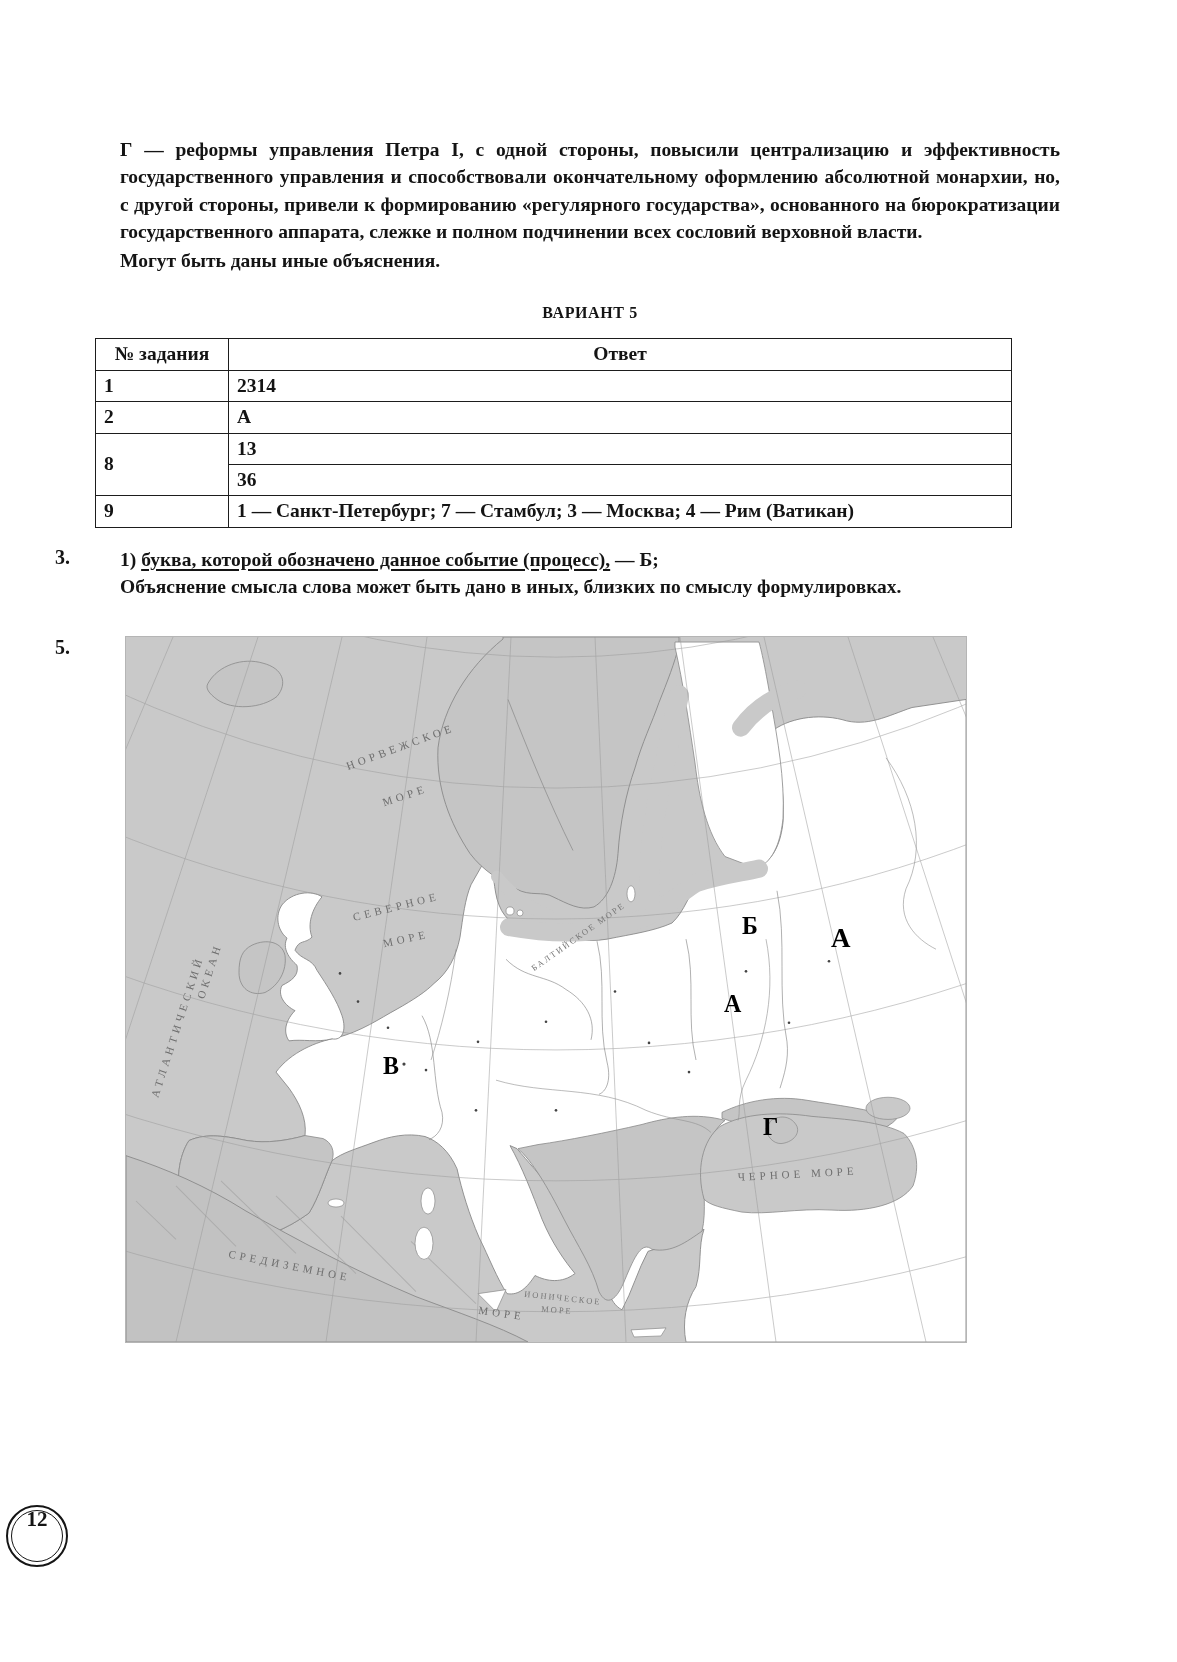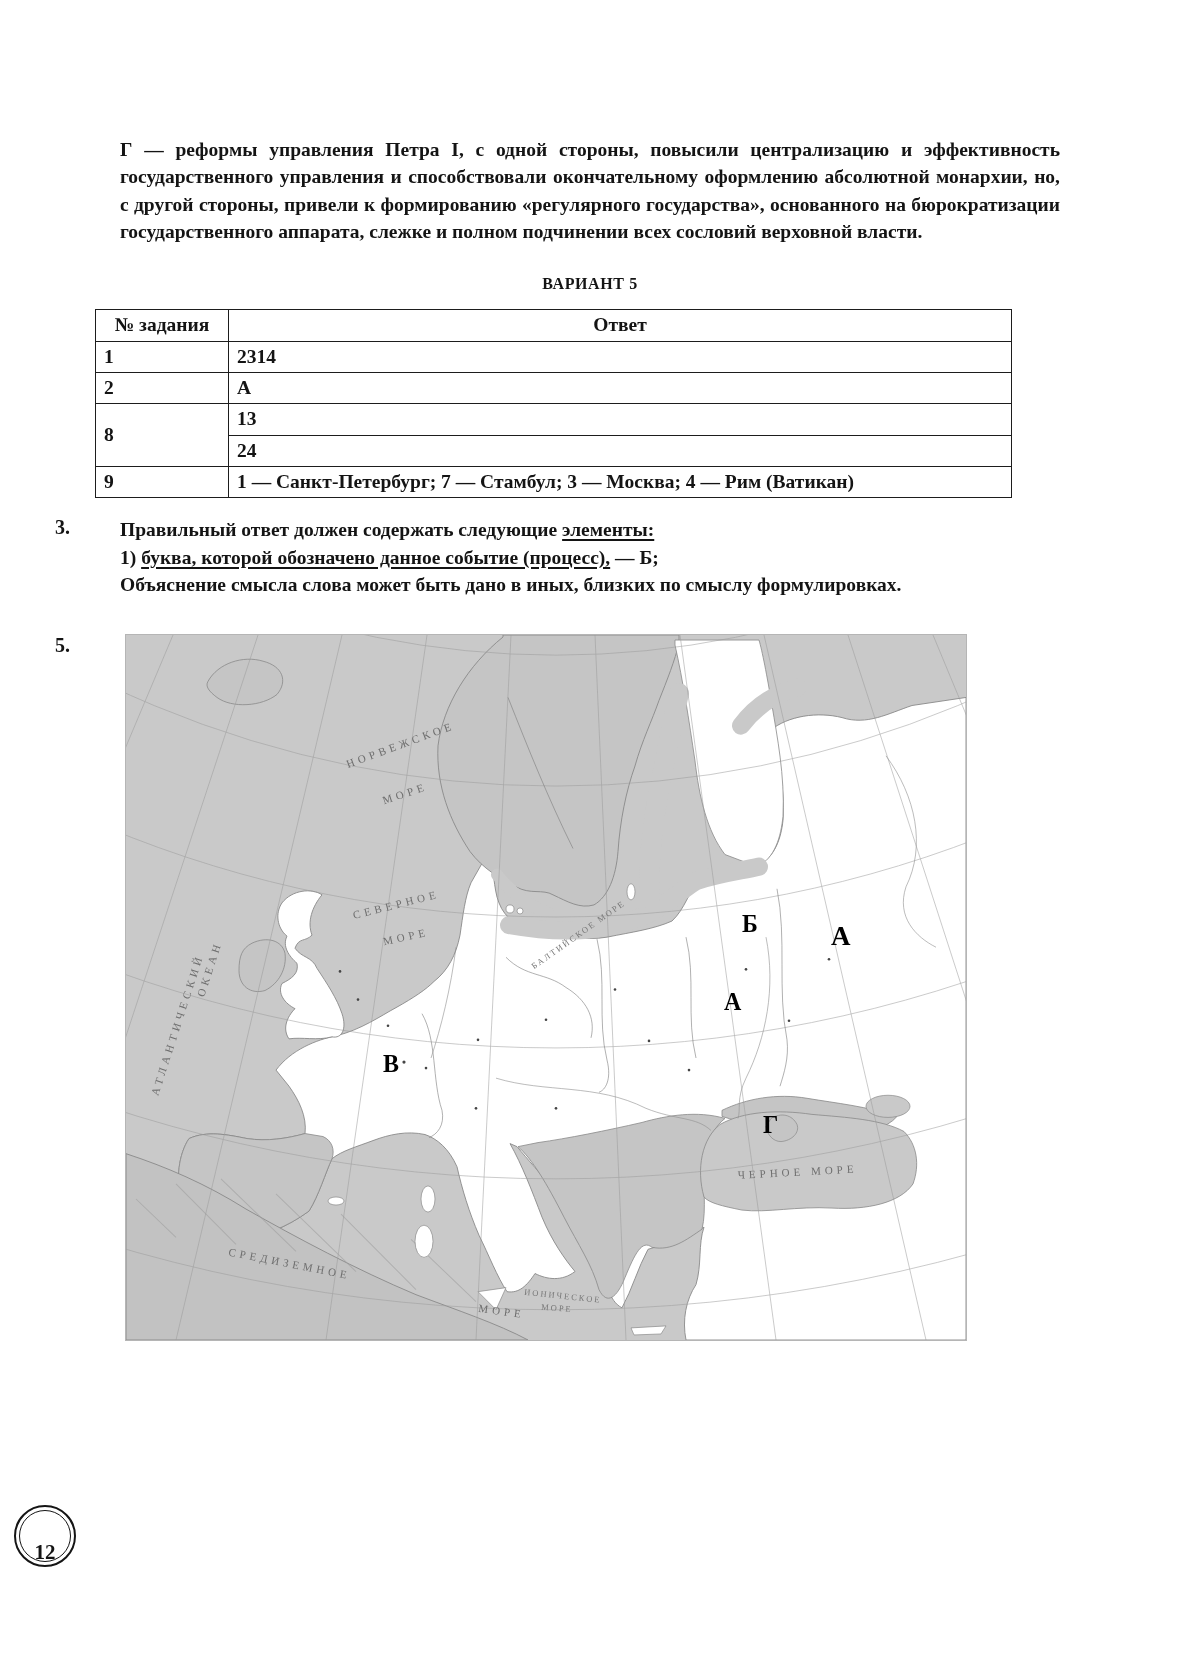--- a/index.html
+++ b/index.html
@@ -14,37 +14,38 @@
   table.answers th, table.answers td{border:1.6px solid #1d1d1d;padding:3px 8px;vertical-align:middle;line-height:1.25;}
   table.answers th{font-weight:700;}
   td.task-top{vertical-align:top;}
   td.no-bottom{border-bottom:none;}
   td.no-top{border-top:none;}
   .task{position:relative;margin-top:18px;}
   .task-number{position:absolute;left:-65px;top:0;font-size:20px;}
   .task p{font-size:19.5px;line-height:1.40;text-align:justify;margin:0;}
   .u{text-decoration:underline;text-decoration-thickness:1.5px;text-underline-offset:3px;}
   .map-wrap{margin:12px 0 0 5px;width:840px;border:1px solid #b5b5b5;line-height:0;}
-  .page-circle{position:absolute;left:14px;top:1461px;width:58px;height:58px;border:2.5px solid #151515;border-radius:50%;
-               display:flex;align-items:flex-end;justify-content:center;}
+  .page-circle{position:absolute;left:6px;top:1461px;width:58px;height:58px;border:2.5px solid #151515;border-radius:50%;
+               display:flex;align-items:flex-start;justify-content:center;}
   .page-circle::before{content:"";position:absolute;inset:3px;border:1.5px solid #151515;border-radius:50%;}
   .page-circle span{font-size:21px;font-weight:700;}
   text.sea{font-family:"Liberation Serif","DejaVu Serif",serif;fill:#6e6e6e;font-size:11px;letter-spacing:4px;font-weight:400;}
   text.sea-sm{font-family:"Liberation Serif","DejaVu Serif",serif;fill:#777777;font-size:8.5px;letter-spacing:2px;font-weight:400;}
   text.mark{font-family:"Liberation Serif","DejaVu Serif",serif;fill:#000;font-size:24px;font-weight:700;}
   text.mark-big{font-family:"Liberation Serif","DejaVu Serif",serif;fill:#000;font-size:27px;font-weight:700;}
 </style>
 </head>
 <body>
 
 <div class="page">
   <div class="content">
 
     <div class="text-block">
       <p class="main">Г — реформы управления Петра I, с одной стороны, повысили централизацию и эффективность государственного управления и способствовали окончательному оформлению абсолютной монархии, но, с другой стороны, привели к формированию «регулярного государства», основанного на бюрократизации государственного аппарата, слежке и полном подчинении всех сословий верховной власти.</p>
+      <p class="note">Могут быть даны иные объяснения.</p>
       <div class="variant-title">ВАРИАНТ 5</div>
     </div>
 
     <table class="answers">
       <colgroup>
           <col style="width:133px">
           <col>
         </colgroup>
       <tbody>
           <tr>
@@ -57,32 +58,31 @@
       </tr>
       <tr>
         <td>2</td>
         <td>А</td>
       </tr>
       <tr>
         <td class="task-top" rowspan="2">8</td>
         <td class="no-bottom">13</td>
       </tr>
       <tr>
-        <td class="no-top">24</td>
+        <td class="no-top">36</td>
       </tr>
       <tr>
         <td>9</td>
         <td>1 — Санкт-Петербург; 7 — Стамбул; 3 — Москва; 4 — Рим (Ватикан)</td>
       </tr>
     </tbody>
       </table>
 
     <div class="text-block task">
       <div class="task-number">3.</div>
-      <p><span>Правильный ответ должен содержать следующие </span><span class="u">элементы:</span></p>
       <p><span>1) </span><span class="u">буква, которой обозначено данное событие (процесс),</span><span> — Б;</span></p>
       <p>Объяснение смысла слова может быть дано в иных, близких по смыслу формулировках.</p>
     </div>
 
     <div class="text-block task" style="margin-top:36px;">
       <div class="task-number">5.</div>
       <div class="map-wrap">
         <svg width="840" height="705" viewBox="0 0 840 700" preserveAspectRatio="none">
 
           <rect x="0" y="0" width="840" height="700" fill="#c9c9c9"></rect>

